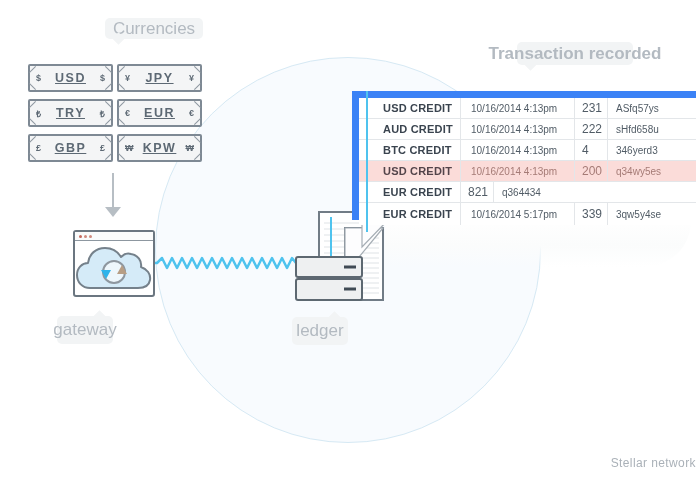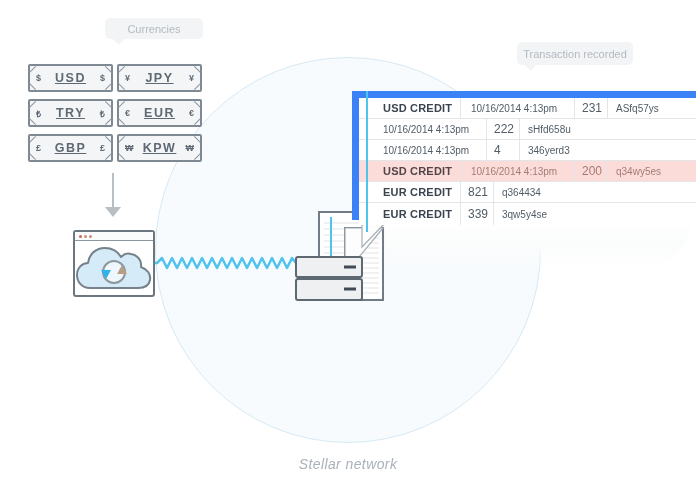--- a/index.html
+++ b/index.html
@@ -12,37 +12,37 @@
     position:relative;width:696px;height:482px;overflow:hidden;
     font-family:"Liberation Sans", sans-serif;background:#fff;
   }
   
   .circle{
     position:absolute;left:155px;top:57px;width:384px;height:384px;
     border-radius:50%;border:1.5px solid var(--circle-stroke);
     background:#f8fbfe;z-index:1;
   }
   .network-label{
-    position:absolute;left:0;top:456px;width:696px;text-align:center;
-    font-size:14px;color:#aab1b8;letter-spacing:.4px;z-index:2;font-style:italic;
+    position:absolute;left:0;top:456px;width:696px;text-align:right;
+    font-size:12px;color:#aab1b8;letter-spacing:.4px;z-index:2;
   }
   
   .bubble{
     position:absolute;background:#f2f4f5;color:#b3bac1;border-radius:5px;
     display:flex;align-items:center;justify-content:center;
-    font-size:11px;z-index:9;white-space:nowrap;
+    font-size:17px;z-index:9;white-space:nowrap;
   }
   .bubble .tail{
     position:absolute;width:9px;height:9px;background:#f2f4f5;
     transform:rotate(45deg);
   }
   .tail-bl{left:9px;bottom:-4px;}
   .tail-tr{right:9px;top:-4px;}
   #tt-currencies{left:105px;top:18px;width:98px;height:21px;}
-  #tt-transaction{left:517px;top:42px;width:116px;height:23px;}
+  #tt-transaction{left:517px;top:42px;width:116px;height:23px;font-weight:bold;}
   #tt-gateway{left:57px;top:316px;width:56px;height:28px;}
   #tt-ledger{left:292px;top:317px;width:56px;height:28px;}
   
   #notes-grid{
     position:absolute;left:28px;top:64px;z-index:9;
     display:grid;grid-template-columns:85px 85px;gap:7px 4px;
   }
   .note{
     position:relative;height:28px;background:#f4f5f6;
     border:2px solid #7e8994;border-radius:2px;box-sizing:border-box;
@@ -115,20 +115,28 @@
   <div class="circle"></div>
   <div class="network-label">Stellar network</div>
 
   <div class="bubble" id="tt-currencies">
     <span>Currencies</span>
     <span class="tail tail-bl"></span>
   </div>
   <div class="bubble" id="tt-transaction">
     <span>Transaction recorded</span>
     <span class="tail tail-bl"></span>
+  </div>
+  <div class="bubble" id="tt-gateway">
+    <span>gateway</span>
+    <span class="tail tail-tr"></span>
+  </div>
+  <div class="bubble" id="tt-ledger">
+    <span>ledger</span>
+    <span class="tail tail-tr"></span>
   </div>
 
   <div id="notes-grid">
     <div class="note">
       <span class="corner tl"></span>
       <span class="corner tr"></span>
       <span class="corner bl"></span>
       <span class="corner br"></span>
       <span class="sym sym-l">$</span>
       <span class="code">USD</span>
@@ -255,27 +263,29 @@
     <div class="trow">
       <div class="cell c-margin"></div>
       <div class="cell c-cur">USD CREDIT</div>
       <div class="cell c-date">10/16/2014 4:13pm</div>
       <div class="cell c-amt">231</div>
       <div class="cell c-hash">ASfq57ys</div>
     </div>
 
     <div class="trow">
       <div class="cell c-margin"></div>
+      <div class="cell c-cur">AUD CREDIT</div>
       <div class="cell c-date">10/16/2014 4:13pm</div>
       <div class="cell c-amt">222</div>
       <div class="cell c-hash">sHfd658u</div>
     </div>
 
     <div class="trow">
       <div class="cell c-margin"></div>
+      <div class="cell c-cur">BTC CREDIT</div>
       <div class="cell c-date">10/16/2014 4:13pm</div>
       <div class="cell c-amt">4</div>
       <div class="cell c-hash">346yerd3</div>
     </div>
 
     <div class="trow hl">
       <div class="cell c-margin"></div>
       <div class="cell c-cur">USD CREDIT</div>
       <div class="cell c-date">10/16/2014 4:13pm</div>
       <div class="cell c-amt">200</div>
@@ -285,19 +295,20 @@
     <div class="trow">
       <div class="cell c-margin"></div>
       <div class="cell c-cur">EUR CREDIT</div>
       <div class="cell c-amt">821</div>
       <div class="cell c-hash">q364434</div>
     </div>
 
     <div class="trow">
       <div class="cell c-margin"></div>
       <div class="cell c-cur">EUR CREDIT</div>
+      <div class="cell c-date">10/16/2014 5:17pm</div>
       <div class="cell c-amt">339</div>
       <div class="cell c-hash">3qw5y4se</div>
     </div>
   </div>
   <div class="blue-line"></div>
 
 </div>
 
 </body></html>

